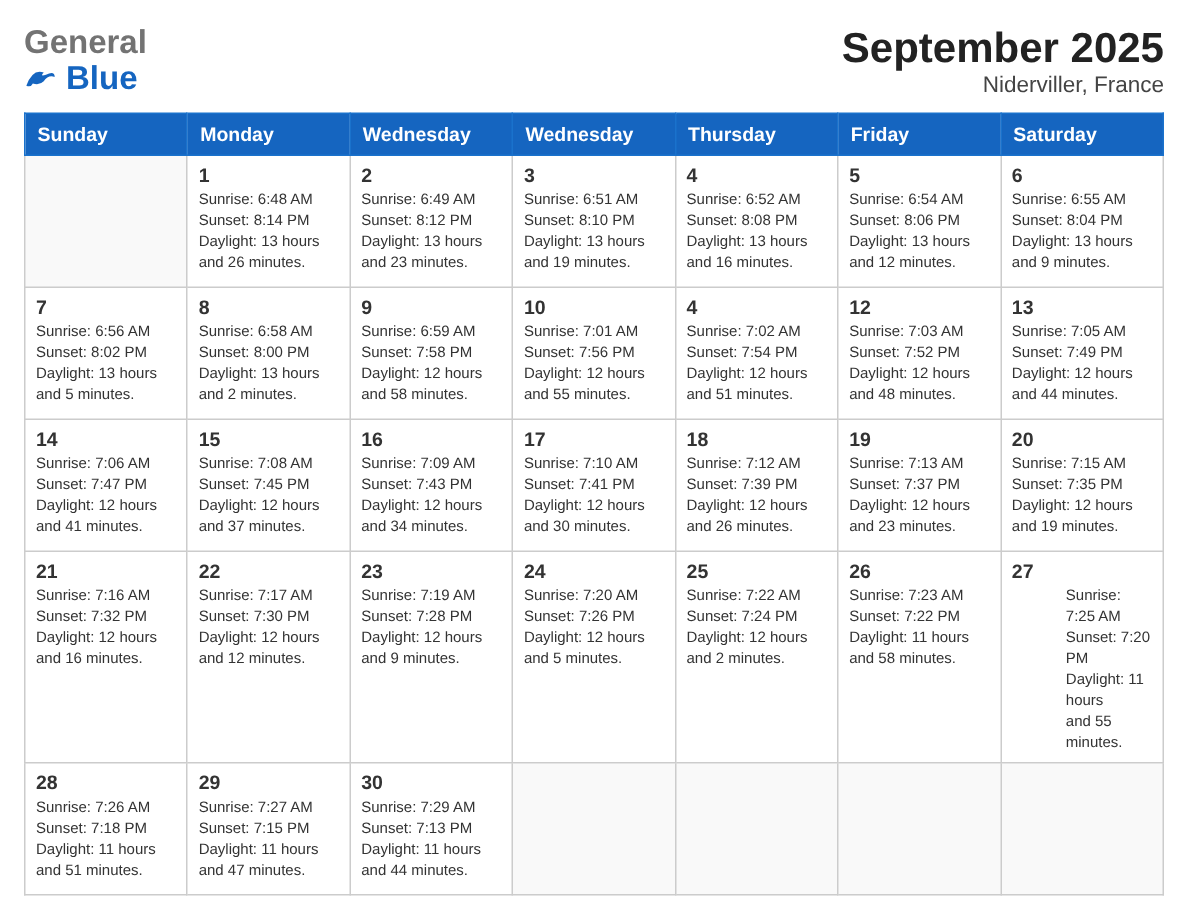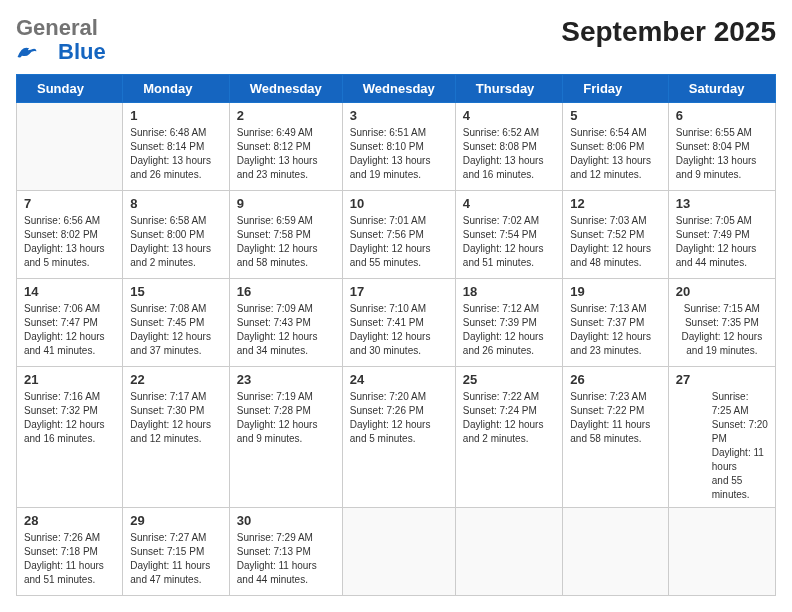--- a/index.html
+++ b/index.html
@@ -17,21 +17,21 @@
       margin-bottom: 10px;
     }
     .logo {
       display: flex;
       flex-direction: column;
       font-size: 22px;
       font-weight: bold;
       line-height: 1.1;
     }
     .logo-general { color: #737373; }
-    .logo-blue { color: #1565c0; display: flex; align-items: center; gap: 20px; }
+    .logo-blue { color: #1565c0; display: flex; align-items: center; gap: 6px; }
     .logo-bird {
       width: 22px;
       height: 16px;
       display: inline-block;
     }
     .title-block { text-align: right; }
     .month-title {
       font-size: 28px;
       font-weight: bold;
       color: #222;
@@ -42,21 +42,21 @@
     }
     .calendar {
       width: 100%;
       border-collapse: collapse;
       border: 1px solid #ccc;
     }
     .calendar th {
       background-color: #1565c0;
       color: #fff;
       text-align: left;
-      padding: 6px 20px;
+      padding: 6px 8px;
       font-size: 13px;
       font-weight: bold;
       border: 1px solid #1a72cc;
     }
     .calendar td {
       vertical-align: top;
       padding: 5px 7px;
       border: 1px solid #ccc;
       font-size: 10.5px;
       color: #333;
@@ -87,20 +87,21 @@
     <span class="logo-general">General</span>
     <span class="logo-blue">
       <svg class="logo-bird" viewBox="0 0 30 22" fill="#1565c0">
         <path d="M2,18 Q8,2 18,6 Q14,10 20,8 Q28,4 28,10 Q22,8 18,14 Q14,18 8,16 Q6,20 2,18Z"></path>
       </svg>
       <span>Blue</span>
     </span>
   </div>
   <div class="title-block">
     <div class="month-title">September 2025</div>
+    <div class="location">Niderviller, France</div>
   </div>
 </div>
 
 <table class="calendar">
   <thead>
     <tr>
     <th>Sunday</th>
         <th>Monday</th>
         <th>Wednesday</th>
         <th>Wednesday</th>
@@ -244,21 +245,21 @@
         </td>
         <td>
           <span class="day-number">19</span>
           <div class="day-info" style="white-space: pre-line;">Sunrise: 7:13 AM
 Sunset: 7:37 PM
 Daylight: 12 hours
 and 23 minutes.</div>
         </td>
         <td>
           <span class="day-number">20</span>
-          <div class="day-info" style="white-space: pre-line; text-align: center;">Sunrise: 7:15 AM
+          <div class="day-info" style="white-space: pre-line;">Sunrise: 7:15 AM
 Sunset: 7:35 PM
 Daylight: 12 hours
 and 19 minutes.</div>
         </td>
       </tr>
       <tr>
         <td>
           <span class="day-number">21</span>
           <div class="day-info" style="white-space: pre-line;">Sunrise: 7:16 AM
 Sunset: 7:32 PM

